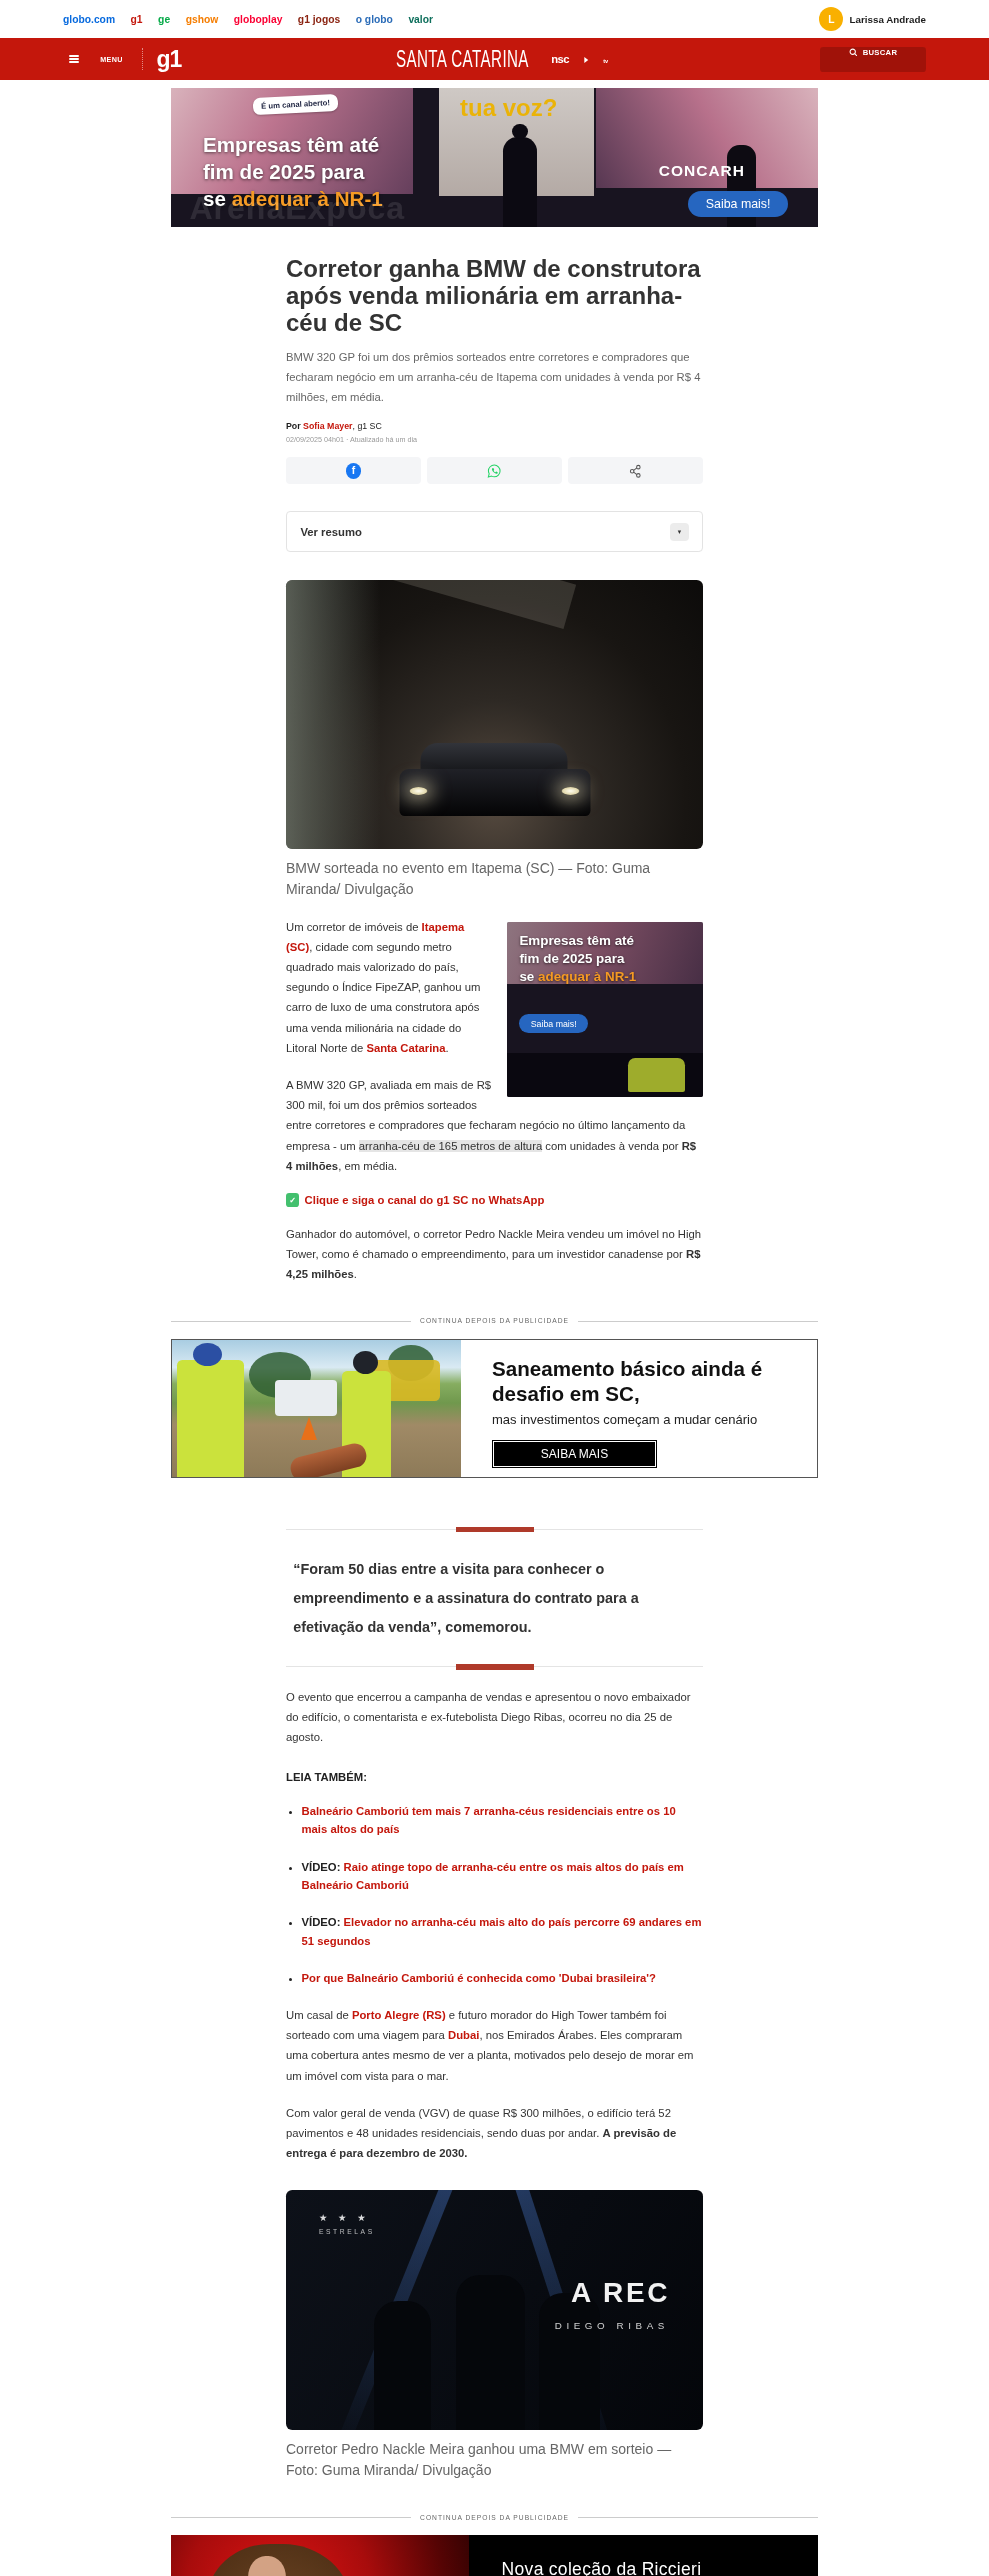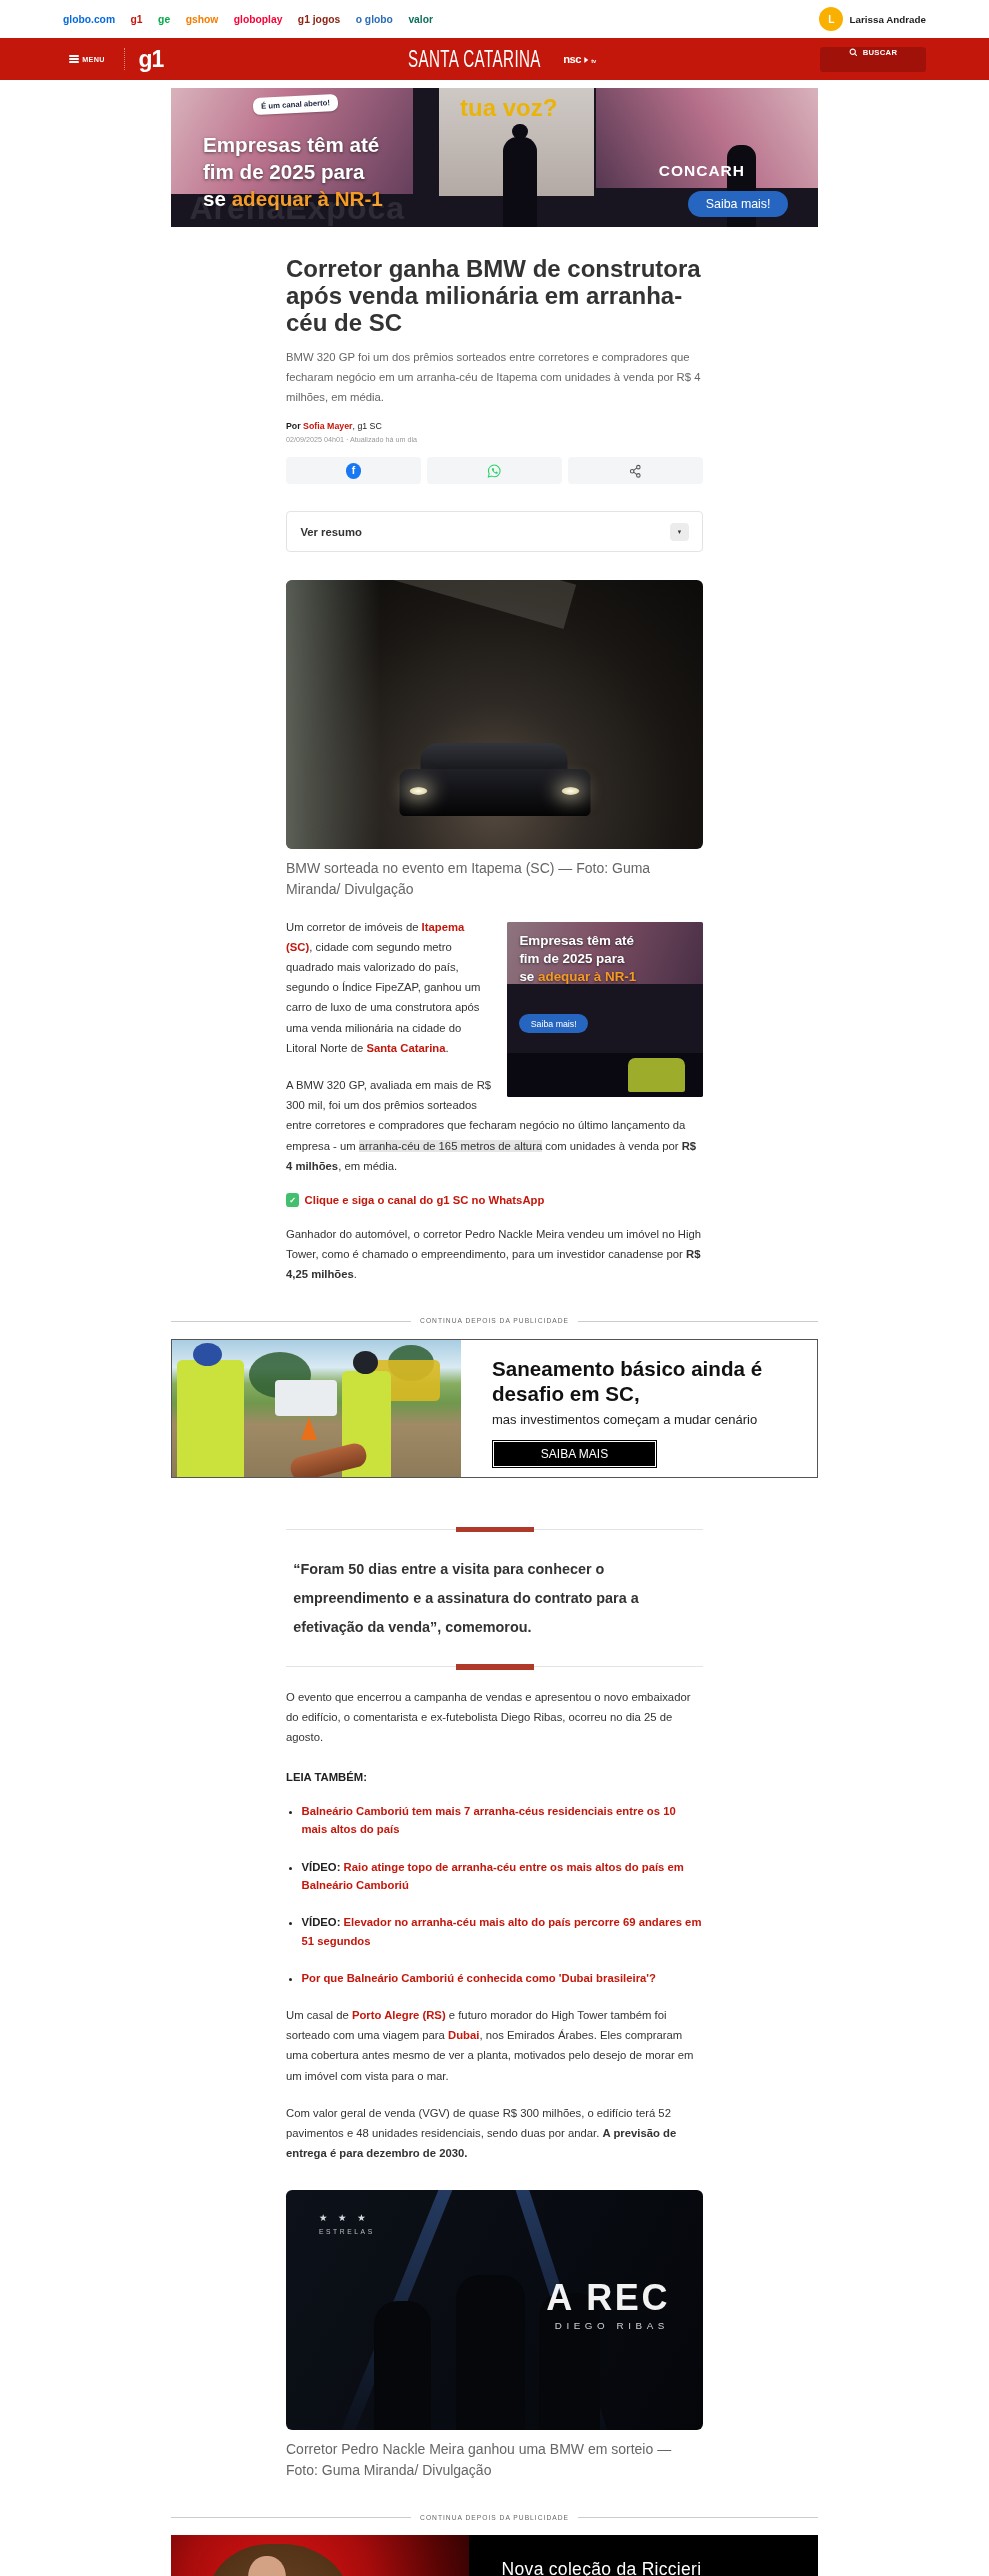--- a/index.html
+++ b/index.html
@@ -14,33 +14,33 @@
   .topbar-link { font-size:10.3px; font-weight:bold; cursor:pointer; }
   .user-chip { display:flex; align-items:center; gap:6.2px; cursor:pointer; }
   .avatar { width:24px; height:24px; border-radius:50%; background:#F9B000;
             color:#fff; font-size:10.3px; font-weight:bold;
             display:flex; align-items:center; justify-content:center; }
   .user-name { font-size:9.8px; font-weight:bold; color:#1d1d1d; }
 
   
   .header { height:42px; background:#C4170C; display:flex; align-items:center;
             padding:0 63px; position:relative; }
-  .menu-btn { display:flex; align-items:center; gap:3px; color:#fff;
+  .menu-btn { display:flex; align-items:center; gap:21px; color:#fff;
               background:none; border:none; cursor:pointer; }
   .hamburger { width:10.3px; height:7.7px; display:flex; flex-direction:column;
                justify-content:space-between; }
   .hamburger i { height:1.5px; background:#fff; border-radius:1px; display:block; }
   .menu-label { font-size:7.2px; font-weight:bold; letter-spacing:0.3px; color:#fff; }
   .header-sep { height:21.6px; border-left:1px dotted rgba(255,255,255,.5); margin:0 13.4px; }
   .g1-logo { color:#fff; font-size:23px; font-weight:bold; letter-spacing:-1px; cursor:pointer; }
   .region-wrap { position:absolute; left:50%; top:50%; transform:translate(-50%,-50%);
                  display:flex; align-items:center; gap:8.2px; color:#fff; white-space:nowrap; }
   .region-title { display:inline-block; font-size:18.5px; font-weight:400;
                   transform:scale(.82,1.3); letter-spacing:0.5px; }
-  .nsc-logo { display:flex; align-items:baseline; gap:3px; color:#fff; }
+  .nsc-logo { display:flex; align-items:baseline; gap:15px; color:#fff; }
   .nsc-main { font-size:11.3px; font-weight:900; letter-spacing:-0.5px; }
   .nsc-tri { width:0; height:0; border-left:4.6px solid #fff;
              border-top:3.1px solid transparent; border-bottom:3.1px solid transparent;
              display:inline-block; }
   .nsc-tv { font-size:5.7px; font-weight:bold; }
   .search-btn { margin-left:auto; width:106px; height:25px; border:none; cursor:pointer;
                 background:rgba(0,0,0,.18); border-radius:3.1px; color:#fff;
                 display:flex; align-items:flex-start; justify-content:center; gap:5.2px;
                 font-size:7.7px; font-weight:bold; letter-spacing:0.3px; }
 
@@ -197,21 +197,21 @@
   .streak.b { right:134px; transform:rotate(-18deg); }
   .fig { position:absolute; bottom:0; background:#05070b; border-radius:24px 24px 0 0; }
   .fig.f1 { left:88px; width:57px; height:129px; }
   .fig.f2 { left:170px; width:69px; height:155px; }
   .fig.f3 { right:103px; width:61px; height:137px; }
   .stars-row { position:absolute; left:33px; top:21.6px; color:rgba(255,255,255,.85);
                font-size:9.3px; letter-spacing:4.1px; }
   .stars-label { position:absolute; left:33px; top:38px; color:rgba(255,255,255,.7);
                  font-size:6.7px; letter-spacing:2.6px; }
   .arec-sign { position:absolute; right:33px; top:87px; color:rgba(255,255,255,.95);
-               font-size:36px; font-weight:900; letter-spacing:2.6px; }
+               font-size:28px; font-weight:900; letter-spacing:2.6px; }
   .diego-sign { position:absolute; right:34px; top:130px; color:rgba(255,255,255,.8);
                 font-size:9.8px; letter-spacing:4.6px; }
 
   .ad-ricc { width:647px; height:139px; margin:14.4px auto 0; display:flex;
              background:#000; overflow:hidden; cursor:pointer; }
   .ricc-left { width:46%; position:relative; flex:0 0 auto;
      background:radial-gradient(circle at 36% 42%, #e01414 0%, #a80c0c 45%, #560404 80%, #300202 100%); }
   .ricc-hair { position:absolute; left:36px; top:9.3px; width:144px; height:129px;
      background:radial-gradient(#6b4423,#4a2c13); border-radius:48% 52% 58% 42%; }
   .ricc-face { position:absolute; left:77px; top:20.6px; width:38px; height:47px;

